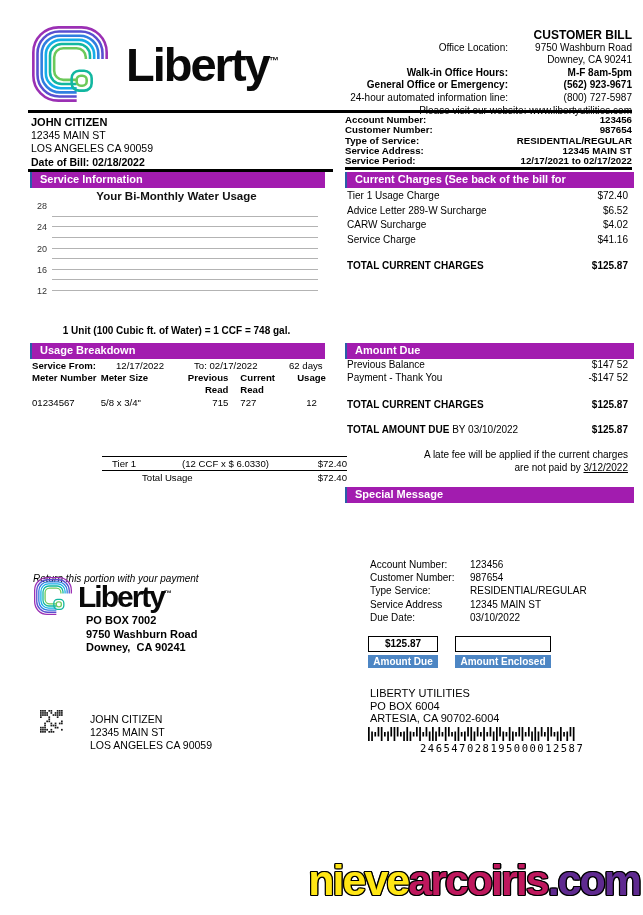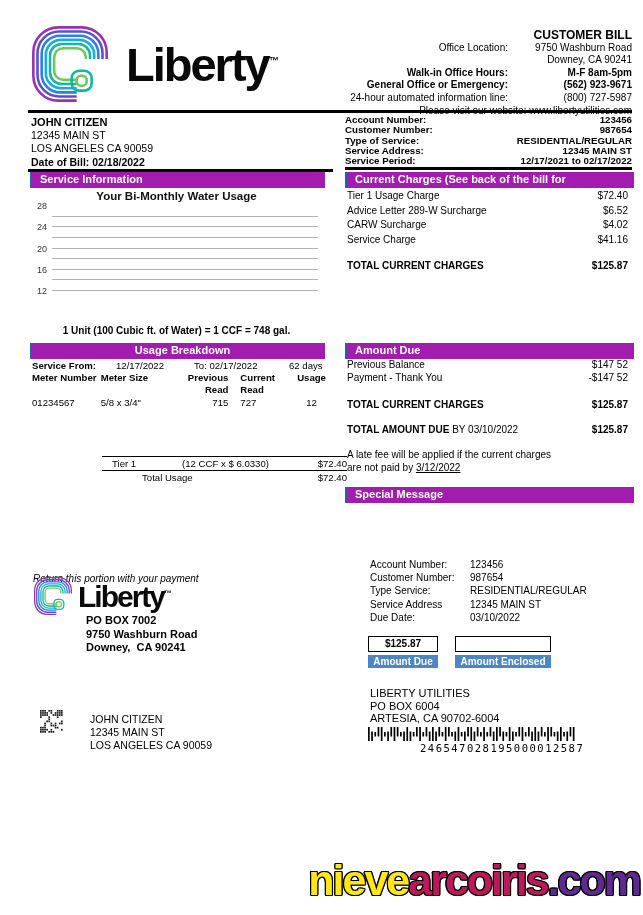--- a/index.html
+++ b/index.html
@@ -233,21 +233,21 @@
     <div class="rowline">
         <span>Service Charge</span>
         <span class="val">$41.16</span>
       </div>
     <div class="rowline b" style="margin-top:12px;">
         <span>TOTAL CURRENT CHARGES</span>
         <span class="val">$125.87</span>
       </div>
   </div>
 
-  <div class="abs sec" style="left:30px;top:343px;width:285px;text-align:center;">Usage Breakdown</div>
+  <div class="abs sec" style="left:30px;top:343px;width:285px;">Usage Breakdown</div>
   <div class="abs" style="left:32px;top:360px;width:300px;">
     <div class="ubrow">
       <span class="ub-sf1 b">Service From:</span>
       <span class="ub-sf2">12/17/2022</span>
       <span class="ub-sf3">To: 02/17/2022</span>
       <span>62 days</span>
     </div>
     <div class="ubrow b">
       <span class="ub-c1">Meter Number</span>
       <span class="ub-c2">Meter Size</span>
@@ -288,21 +288,21 @@
       </div>
     <div class="rowline b" style="margin-top:14px;">
         <span>TOTAL CURRENT CHARGES</span>
         <span class="val">$125.87</span>
       </div>
     <div class="rowline" style="margin-top:10px;gap:28px;">
         <span><span class="b">TOTAL AMOUNT DUE</span><span> BY 03/10/2022</span></span>
         <span class="val b">$125.87</span>
       </div>
   </div>
-  <div class="abs latefee" style="left:347px;top:449px;width:281px;">
+  <div class="abs latefee" style="left:347px;top:449px;width:281px;text-align:right;">
     <div>A late fee will be applied if the current charges</div>
     <div><span>are not paid by </span><span class="uline">3/12/2022</span></div>
   </div>
 
   <div class="abs sec" style="left:345px;top:487px;width:279px;">Special Message</div>
 
   <div class="abs i" style="left:33px;top:557px;font-size:10px;">Return this portion with your payment</div>
 
   <div class="abs brandrow" style="left:33px;top:576px;align-items:flex-start;">
     <svg width="40" height="40" viewBox="0 0 96 96">

